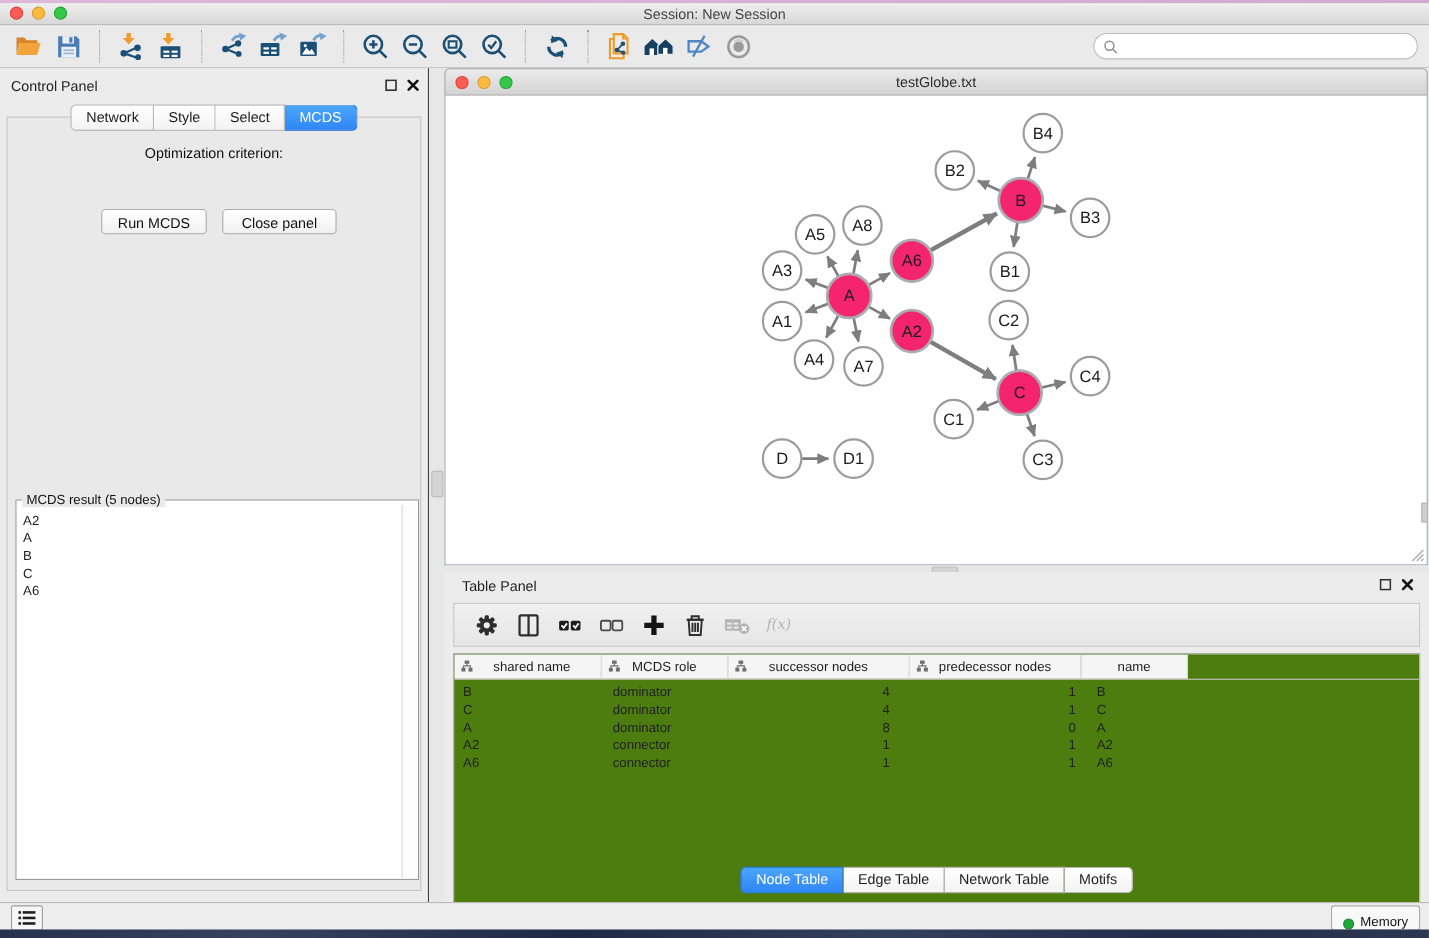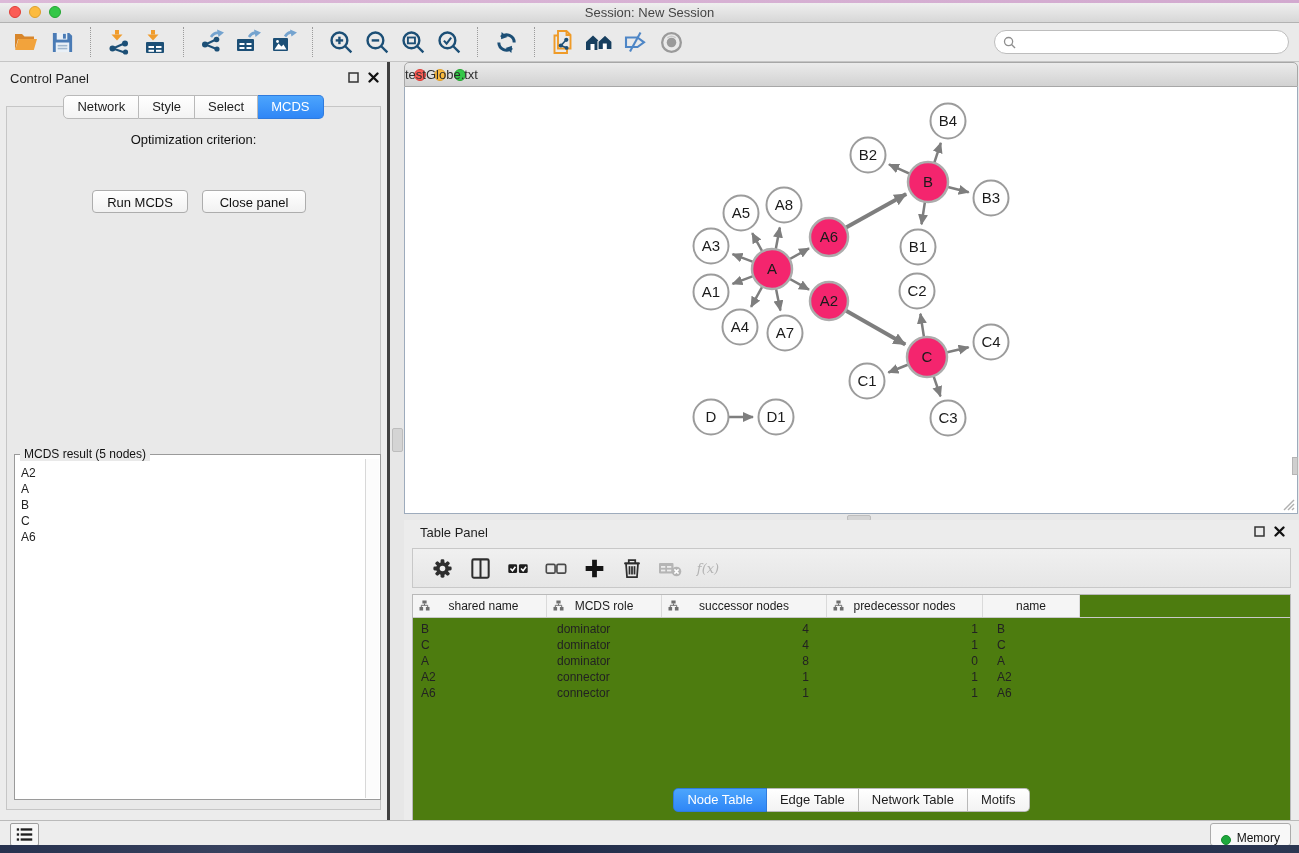--- a/index.html
+++ b/index.html
@@ -25,21 +25,21 @@
   
   .toolbar{position:absolute;top:23px;left:0;right:0;height:39px;background:#EAEAEA;
     border-bottom:1px solid #C5C5C5;display:flex;align-items:center;padding-left:8px;box-sizing:border-box;}
   .tbtn{width:36px;height:32px;display:flex;align-items:center;justify-content:center;background:none;border:0;padding:0;}
   .tsep{height:30px;border-left:1px dotted #9B9B9B;margin:0 10px;}
   .search-wrap{position:absolute;right:10px;top:7px;width:295px;height:24px;background:#fff;
     border:1px solid #BDBDBD;border-radius:12px;box-sizing:border-box;display:flex;align-items:center;padding-left:8px;}
   .search-wrap input{border:0;outline:none;flex:1;font-size:13px;background:transparent;height:20px;}
 
   
-  .control-panel{position:absolute;left:0;top:62px;width:390px;height:758px;background:#ECECEC;border-right:3px solid #404040;box-sizing:border-box;}
+  .control-panel{position:absolute;left:0;top:62px;width:390px;height:758px;background:#ECECEC;border-right:1px solid #404040;box-sizing:border-box;}
   .panel-head-title{position:absolute;left:10px;top:9px;font-size:13px;color:#1f1f1f;}
   .mini-btns{position:absolute;right:8px;top:10px;display:flex;gap:9px;align-items:center;}
   .cp-tabs{position:absolute;top:33px;left:0;right:0;display:flex;justify-content:center;z-index:3;}
   .seg{display:flex;}
   .seg .seg-btn{height:22px;line-height:22px;padding:0 13px;font-size:13px;background:linear-gradient(#FFFFFF,#F3F3F3);
     border:1px solid #B9B9B9;border-left-width:0;color:#1d1d1d;cursor:default;}
   .seg .seg-btn:first-child{border-left-width:1px;border-radius:5px 0 0 5px;}
   .seg .seg-btn:last-child{border-radius:0 5px 5px 0;}
   .seg .seg-btn.sel{background:linear-gradient(#4CA5FD,#2F86F6);border-color:#2F7BDE;color:#fff;}
   .cp-content{position:absolute;left:6px;right:6px;top:44px;bottom:10px;background:#E9E9E9;border:1px solid #C6C6C6;}
@@ -58,21 +58,21 @@
 
   
   .divider-v{position:absolute;left:390px;top:62px;width:14px;height:758px;background:#E7E7E7;}
   .grip-v{position:absolute;left:2px;width:9px;height:22px;background:#D4D4D4;border:1px solid #BDBDBD;border-radius:2px;}
 
   
   .net-frame{position:absolute;left:404px;top:62px;width:894px;height:452px;}
   .net-titlebar{position:absolute;left:0;right:0;top:0;height:25px;background:linear-gradient(#EBEBEB,#D2D2D2);
     border:1px solid #A7A7A7;border-radius:5px 5px 0 0;box-sizing:border-box;}
   .net-titlebar .lights{position:absolute;left:9px;top:6px;display:flex;gap:8px;}
-  .net-titlebar .title{position:absolute;left:0;right:0;top:4px;font-size:13px;color:#2e2e2e;}
+  .net-titlebar .title{position:absolute;left:0;right:0;top:4px;text-align:center;font-size:13px;color:#2e2e2e;}
   .net-canvas{position:absolute;left:0;right:0;top:25px;bottom:0;background:#fff;border:1px solid #9DABBC;border-top:0;box-sizing:border-box;}
   .resize-grip{position:absolute;right:2px;bottom:2px;}
   .edge-tick-r{position:absolute;right:-1px;top:370px;width:4px;height:16px;background:#CFCFCF;border:1px solid #B5B5B5;}
   .divider-h{position:absolute;left:404px;top:514px;width:895px;height:6px;background:#E7E7E7;}
   .grip-h{position:absolute;left:443px;top:1px;width:22px;height:4px;background:#D4D4D4;border:1px solid #BDBDBD;border-radius:2px;}
 
   
   .table-panel{position:absolute;left:404px;top:520px;width:895px;height:300px;background:#ECECEC;}
   .tp-toolbar{position:absolute;left:8px;right:8px;top:28px;height:40px;background:linear-gradient(#F0F0F0,#E6E6E6);
     border:1px solid #C8C8C8;box-sizing:border-box;display:flex;align-items:center;padding-left:10px;}

